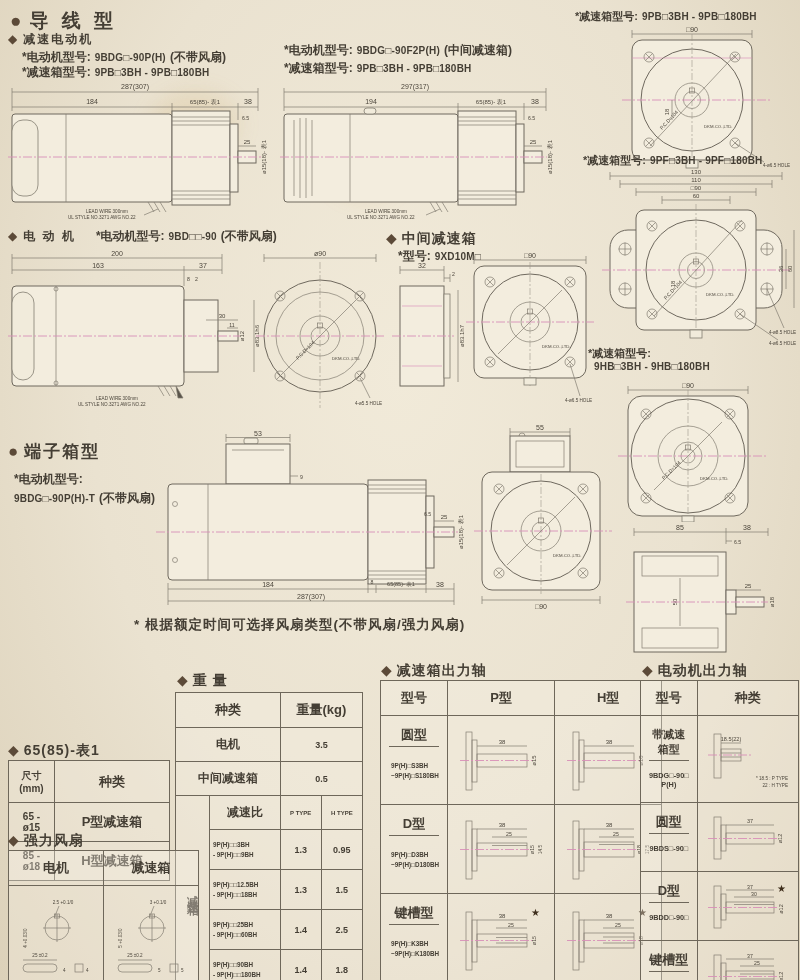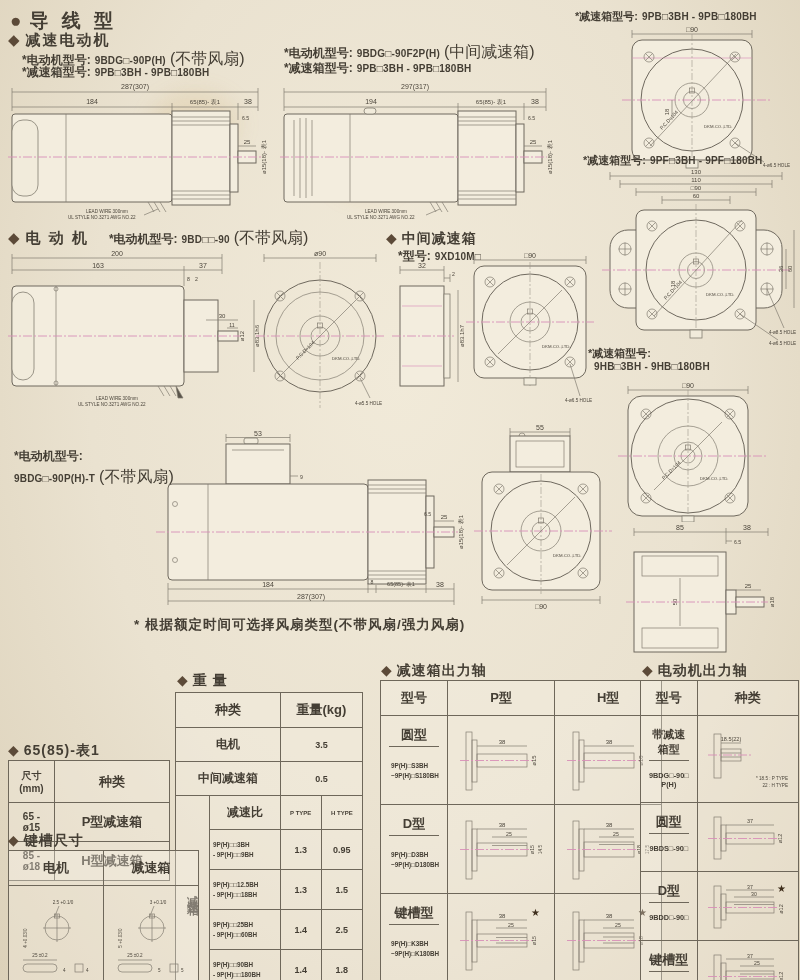--- a/index.html
+++ b/index.html
@@ -5,26 +5,26 @@
   *{margin:0;padding:0;box-sizing:border-box}
   html,body{width:800px;height:980px}
   body{
     position:relative;overflow:hidden;color:#443e34;
     font-family:"Liberation Sans","DejaVu Sans",sans-serif;
     background:radial-gradient(ellipse at 50% 38%, #f1ead9 0%, #eae2d0 55%, #dcd1b9 100%);
   }
   .abs{position:absolute}
   .stain{position:absolute;border-radius:50%;filter:blur(10px);pointer-events:none}
   .h1{font-size:19px;font-weight:bold;letter-spacing:4px}
-  .h2{font-size:15px;font-weight:bold;letter-spacing:2px}
+  .h2{font-size:12px;font-weight:bold;letter-spacing:2px}
   .h3{font-size:14px;font-weight:bold;letter-spacing:1px}
   .lbl{font-size:12px;font-weight:bold}
   .lbl-s{font-size:11px;font-weight:bold}
   .mdl{font-size:10px;font-weight:bold;letter-spacing:.2px}
-  .note-cn{font-size:16px;font-weight:normal}
+  .note-cn{font-size:12px;font-weight:bold}
   .bullet{color:#5c4a38;margin-right:4px}
   .row{display:flex;align-items:baseline;gap:4px;white-space:nowrap}
   .fan-note{font-size:13.5px;font-weight:bold;letter-spacing:1px}
   .order-note{font-size:12.5px;font-weight:bold;line-height:1.45}
   
   svg{display:block}
   svg text{fill:#4c463c;font-family:"Liberation Sans","DejaVu Sans",sans-serif}
   .d7{font-size:7px}.d6{font-size:6px}.d55{font-size:5.5px}.d5{font-size:5.2px}
   .d45{font-size:4.6px}.br{font-size:4.3px}.pcd{font-size:5px}
   .st{font-size:10px;fill:#3f2f1d}
@@ -444,20 +444,21 @@
   </g>
   <line class="s2" x1="54" y1="58" x2="54" y2="106"></line>
   <text class="d6" transform="rotate(-90 51 82)" x="51" y="82" text-anchor="middle">50</text>
   <line class="s2" x1="110" y1="70" x2="135" y2="70"></line>
   <text class="d6" x="122" y="68" text-anchor="middle">25</text>
   <text class="d6" transform="rotate(-90 148 82)" x="148" y="82" text-anchor="middle">ø18</text>
   <line class="pk" x1="0" y1="82" x2="142" y2="82"></line>
 </svg>
 
 <div class="abs" style="left:8px;top:440px">
+  <div class="h2" style="font-size:17px"><span class="bullet">●</span><span>端子箱型</span></div>
   <div class="lbl" style="margin:8px 0 2px 6px">*电动机型号:</div>
   <div class="row" style="margin-left:6px">
       <span class="mdl">9BDG□-90P(H)-T</span>
       <span class="note-cn">(不带风扇)</span>
     </div>
 </div>
 <svg class="abs" style="left:148px;top:428px" width="322" height="182">
   <g class="s2">
       <line x1="78" y1="9.5" x2="142" y2="9.5"></line>
       <line x1="78" y1="6" x2="78" y2="14"></line>
@@ -621,21 +622,21 @@
         <td class="sz">65 - ø15</td>
         <td class="cn13">P型减速箱</td>
       </tr>
   <tr style="height:18px">
         <td class="sz">85 - ø18</td>
         <td class="cn13">H型减速箱</td>
       </tr>
 </tbody>
   </table>
 
-<div class="abs h3" style="left:8px;top:832px"><span class="bullet">◆</span><span>键槽尺寸</span></div>
+<div class="abs h3" style="left:8px;top:832px"><span class="bullet">◆</span><span>强力风扇</span></div>
 <table class="tbl" style="left:8px;top:850px;width:162px">
   <colgroup>
       <col style="width:81px">
       <col style="width:81px">
     </colgroup>
   <tbody>
       <tr style="height:20px">
         <td class="cn13">电机</td>
         <td class="cn13">减速箱</td>
       </tr>

